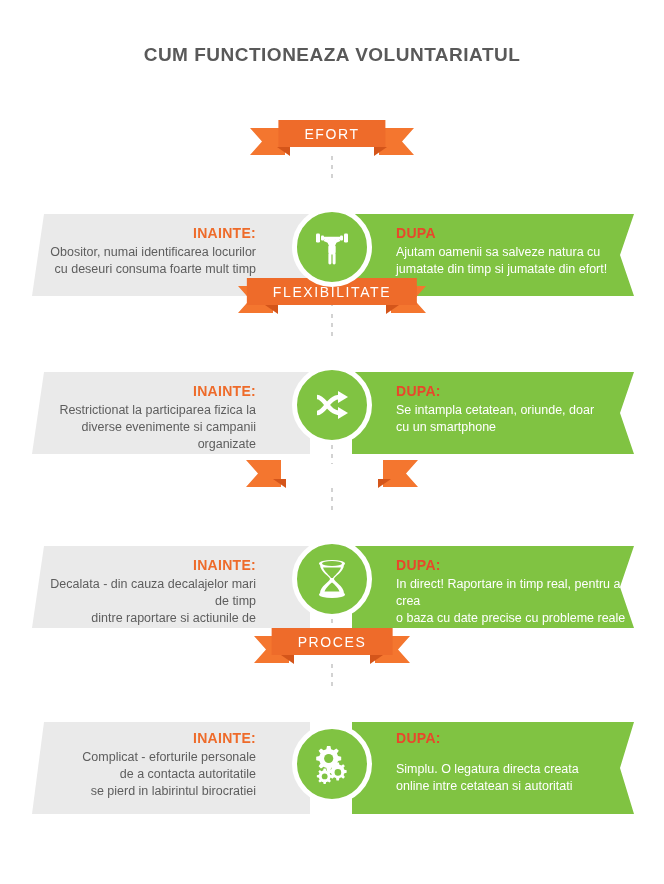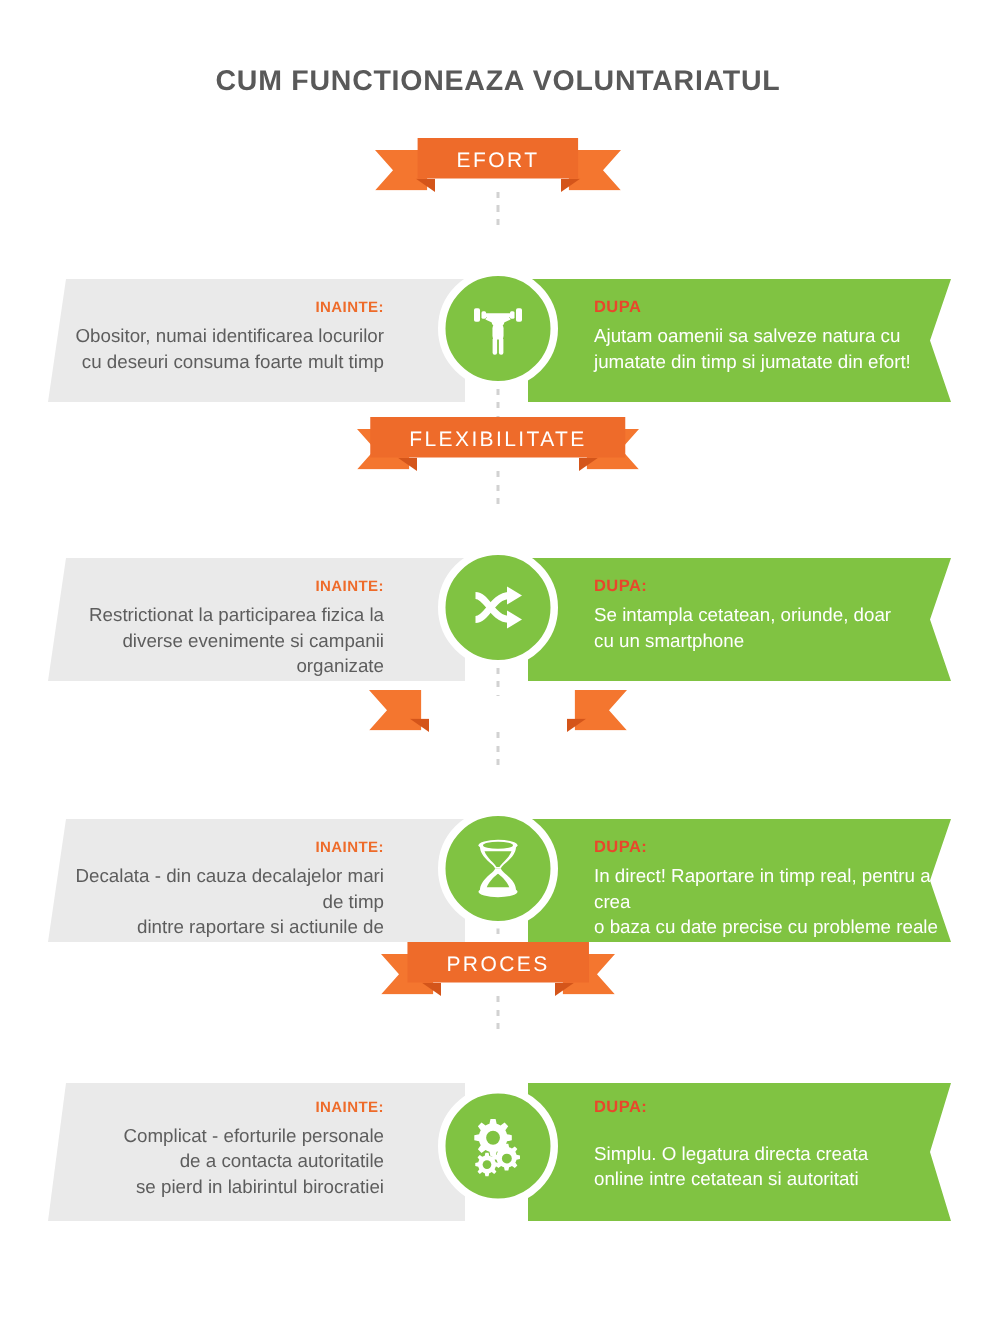--- a/index.html
+++ b/index.html
@@ -74,22 +74,22 @@
   .after-box{
     position:absolute;left:352px;top:0;
     width:282px;height:82px;
     background:#80c342;
     box-sizing:border-box;
     padding:11px 0 0 44px;
     text-align:left;
     clip-path:polygon(0 0,100% 0,calc(100% - 14px) 50%,100% 100%,0 100%);
     color:#ffffff;font-size:12.5px;line-height:17px;
   }
-  .lbl-before{color:#ee6b2a;font-weight:bold;font-size:10px;letter-spacing:0.3px;display:block;margin-bottom:2px;}
-  .lbl-after{color:#e8472b;font-weight:bold;font-size:11px;letter-spacing:0.3px;display:block;margin-bottom:2px;}
+  .lbl-before{color:#ee6b2a;font-weight:bold;font-size:14px;letter-spacing:0.3px;display:block;margin-bottom:2px;}
+  .lbl-after{color:#e8472b;font-weight:bold;font-size:14px;letter-spacing:0.3px;display:block;margin-bottom:2px;}
   .before-box b,.after-box b{font-weight:normal;}
 
   
   .icon-wrap{
     position:absolute;left:292px;top:-7px;
     width:80px;height:80px;border-radius:50%;
     background:#80c342;
     border:5px solid #ffffff;
     box-sizing:border-box;
     display:flex;align-items:center;justify-content:center;
@@ -100,21 +100,21 @@
   
   .l2{display:block;}
 </style>
 </head>
 <body>
 
 <div class="page">
 
   <div class="title">CUM FUNCTIONEAZA VOLUNTARIATUL</div>
 
-  <div class="section" style="top:92px;">
+  <div class="section" style="top:120px;">
 
     <div class="ribbon">
       <div class="ribbon-tail left" style="left:250px;"></div>
       <div class="ribbon-tail right" style="right:250px;"></div>
       <div class="ribbon-fold left" style="left:277px;"></div>
       <div class="ribbon-fold right" style="right:277px;"></div>
       <div class="ribbon-body">EFORT</div>
     </div>
 
     <div class="connector" style="top:36px;height:22px;"></div>

